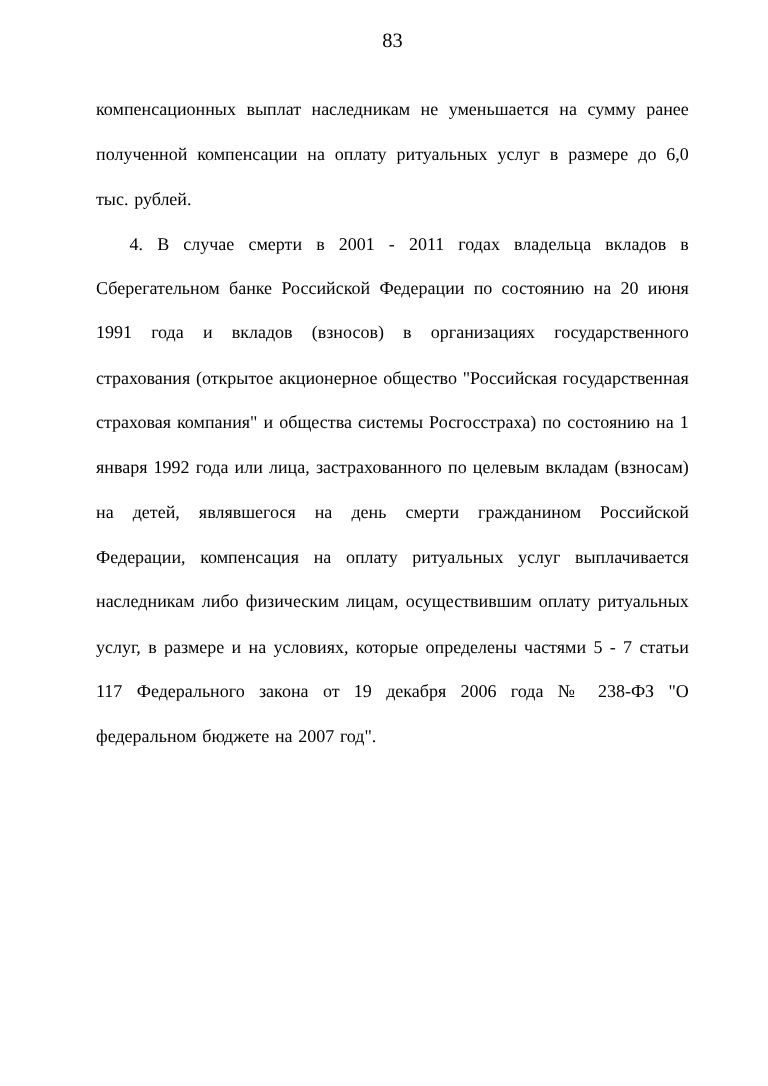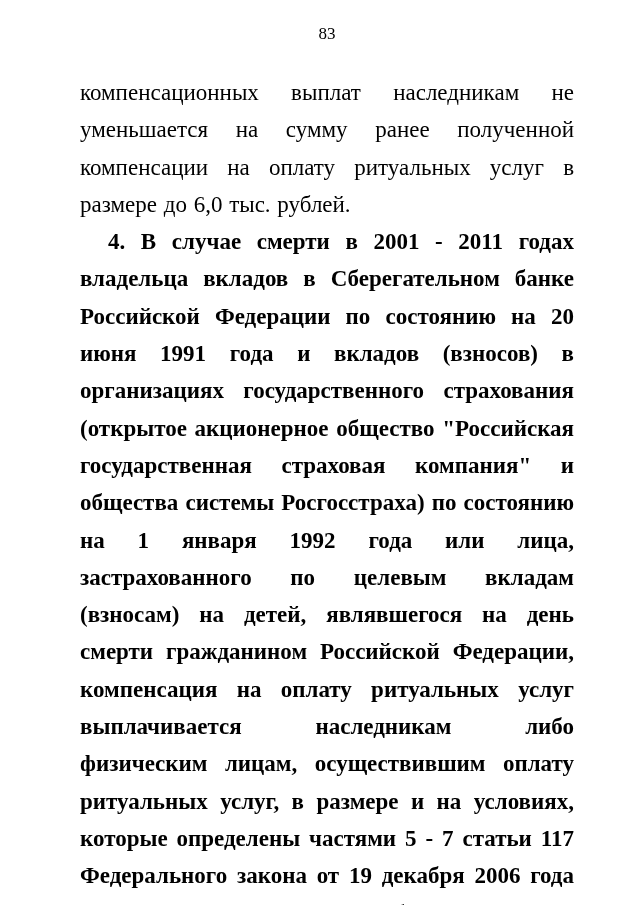--- a/index.html
+++ b/index.html
@@ -22,28 +22,27 @@
     background: #ffffff;
   }
   .page-number {
     text-align: center;
     font-size: 17px;
     line-height: 20px;
     margin: 0 0 30px 0;
   }
   .body-text p {
     margin: 0;
-    font-size: 23px;
+    font-size: 15px;
     line-height: 37.3px;
     text-align: justify;
     word-spacing: 1px;
   }
   .body-text p.indent {
     text-indent: 28px;
-    font-weight: bold;
   }
   
   .body-text p.cont {
     text-align-last: justify;
   }
 </style>
 </head>
 <body>
 
 <div class="page">

